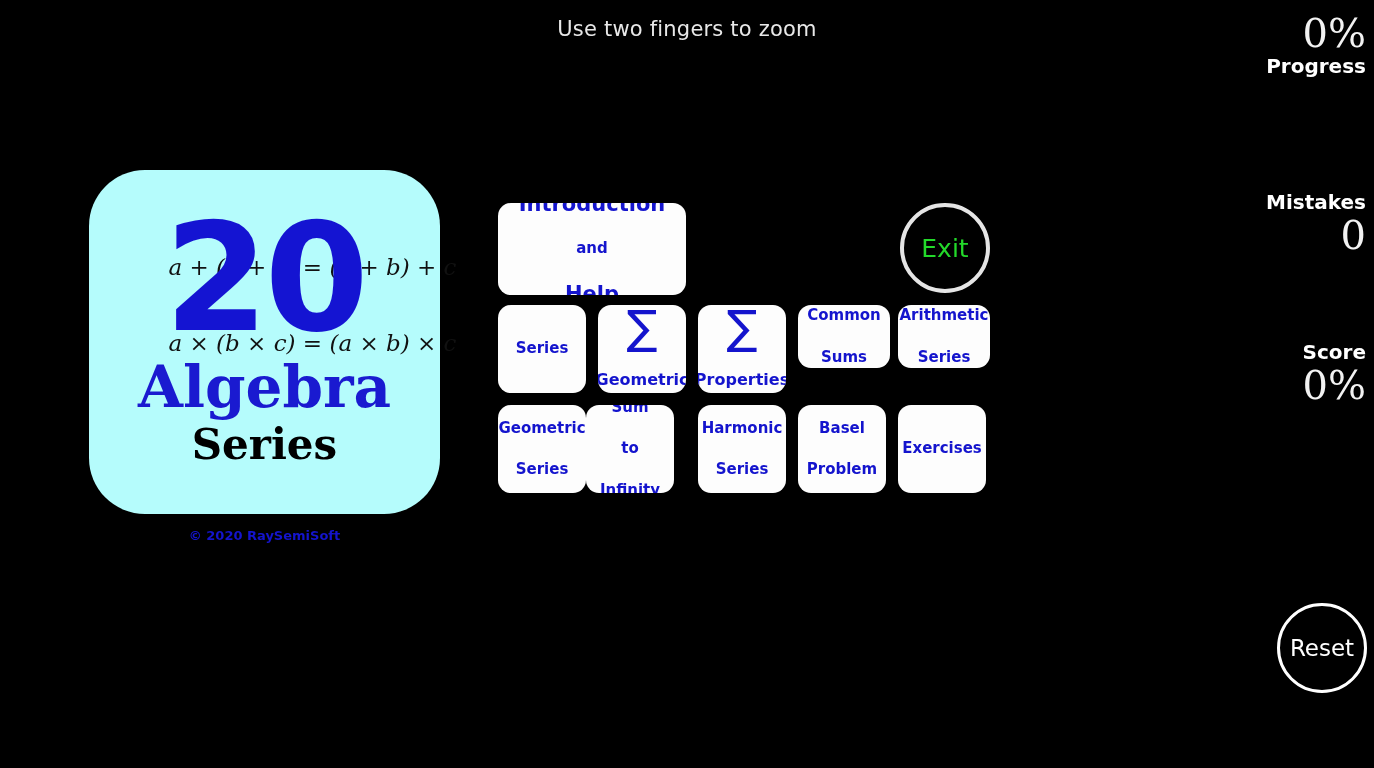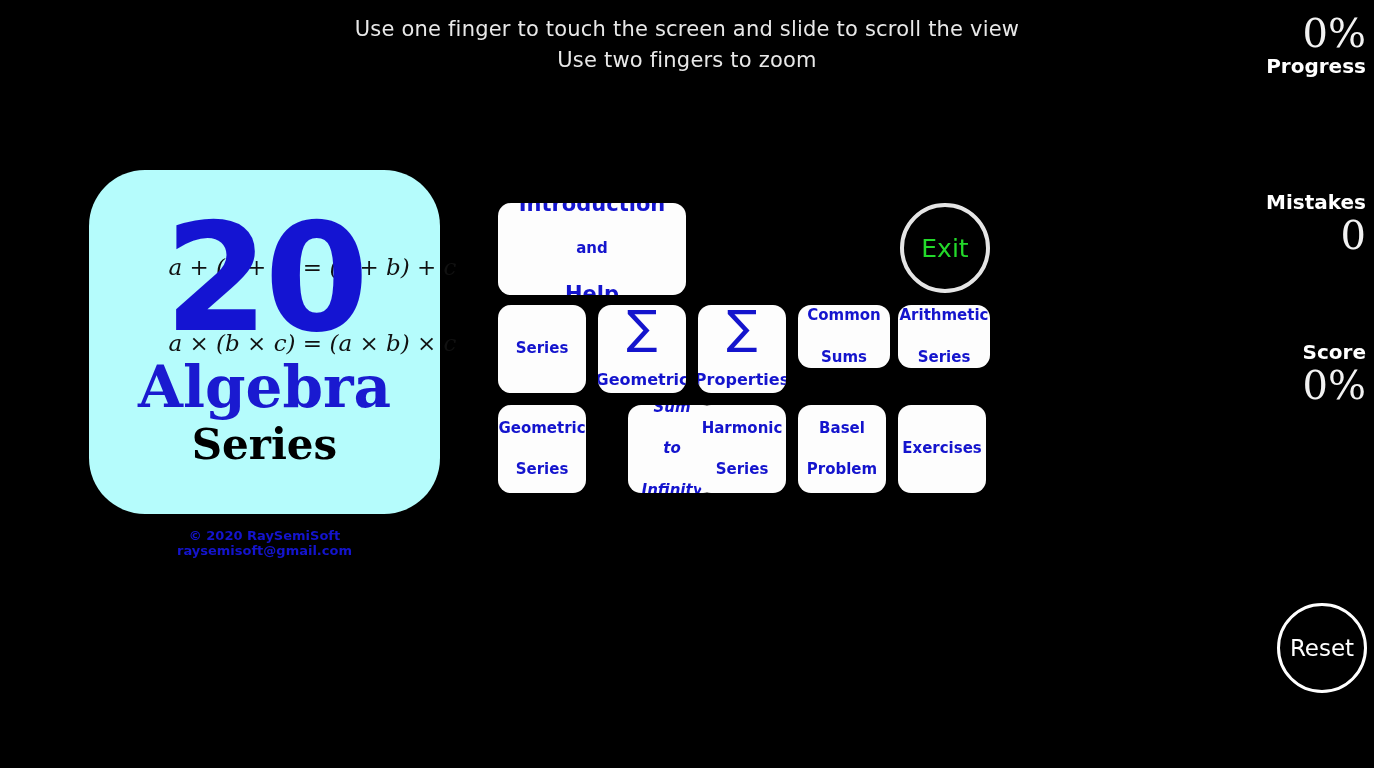--- a/index.html
+++ b/index.html
@@ -171,21 +171,21 @@
   .btn .sigma-label { font-size: 16px; display: block; }
 
   
   #btn-series      { left: 498px;  top: 305px; }
   #btn-notation    { left: 598px;  top: 305px; }
   #btn-properties  { left: 698px;  top: 305px; }
   #btn-commonsums  { left: 798px;  top: 305px; }
   #btn-arithmetic  { left: 898px;  top: 305px; }
   
   #btn-geometric   { left: 498px;  top: 405px; }
-  #btn-suminfinity { left: 628px;  top: 405px; font-style: italic; }
+  #btn-suminfinity { left: 586px;  top: 405px; }
   #btn-harmonic    { left: 698px;  top: 405px; }
   #btn-basel       { left: 798px;  top: 405px; }
   #btn-exercises   { left: 898px;  top: 405px; }
 
   
   .circle-btn {
     position: absolute;
     border-radius: 50%;
     background: transparent;
     display: flex;
@@ -206,21 +206,20 @@
     width: 90px; height: 90px;
     border: 3px solid #ffffff;
     color: #ffffff;
     font-size: 23px;
   }
 </style>
 </head>
 <body>
 
 <div id="instructions">
-  <div>Use one finger to touch the screen and slide to scroll the view</div>
   <div>Use two fingers to zoom</div>
 </div>
 
 <div id="stats">
 
   <div class="stat" id="stat-progress">
     <div class="stat-value">0%</div>
     <div class="stat-label">Progress</div>
   </div>
 
@@ -239,21 +238,20 @@
 <div id="logo-card">
   <div class="formula" id="formula-1">a + (b + c) = (a + b) + c</div>
   <div class="formula" id="formula-2">a × (b × c) = (a × b) × c</div>
   <div id="logo-number">20</div>
   <div id="logo-algebra">Algebra</div>
   <div id="logo-series">Series</div>
 </div>
 
 <div id="copyright">
   <div>© 2020 RaySemiSoft</div>
-  <div>raysemisoft@gmail.com</div>
 </div>
 
 <div class="btn" id="btn-intro">
   <span class="line l1">Introduction</span>
   <span class="line l2">and</span>
   <span class="line l3">Help</span>
 </div>
 
 <div class="btn btn-grid" id="btn-series">
   <span class="line">Series</span>

